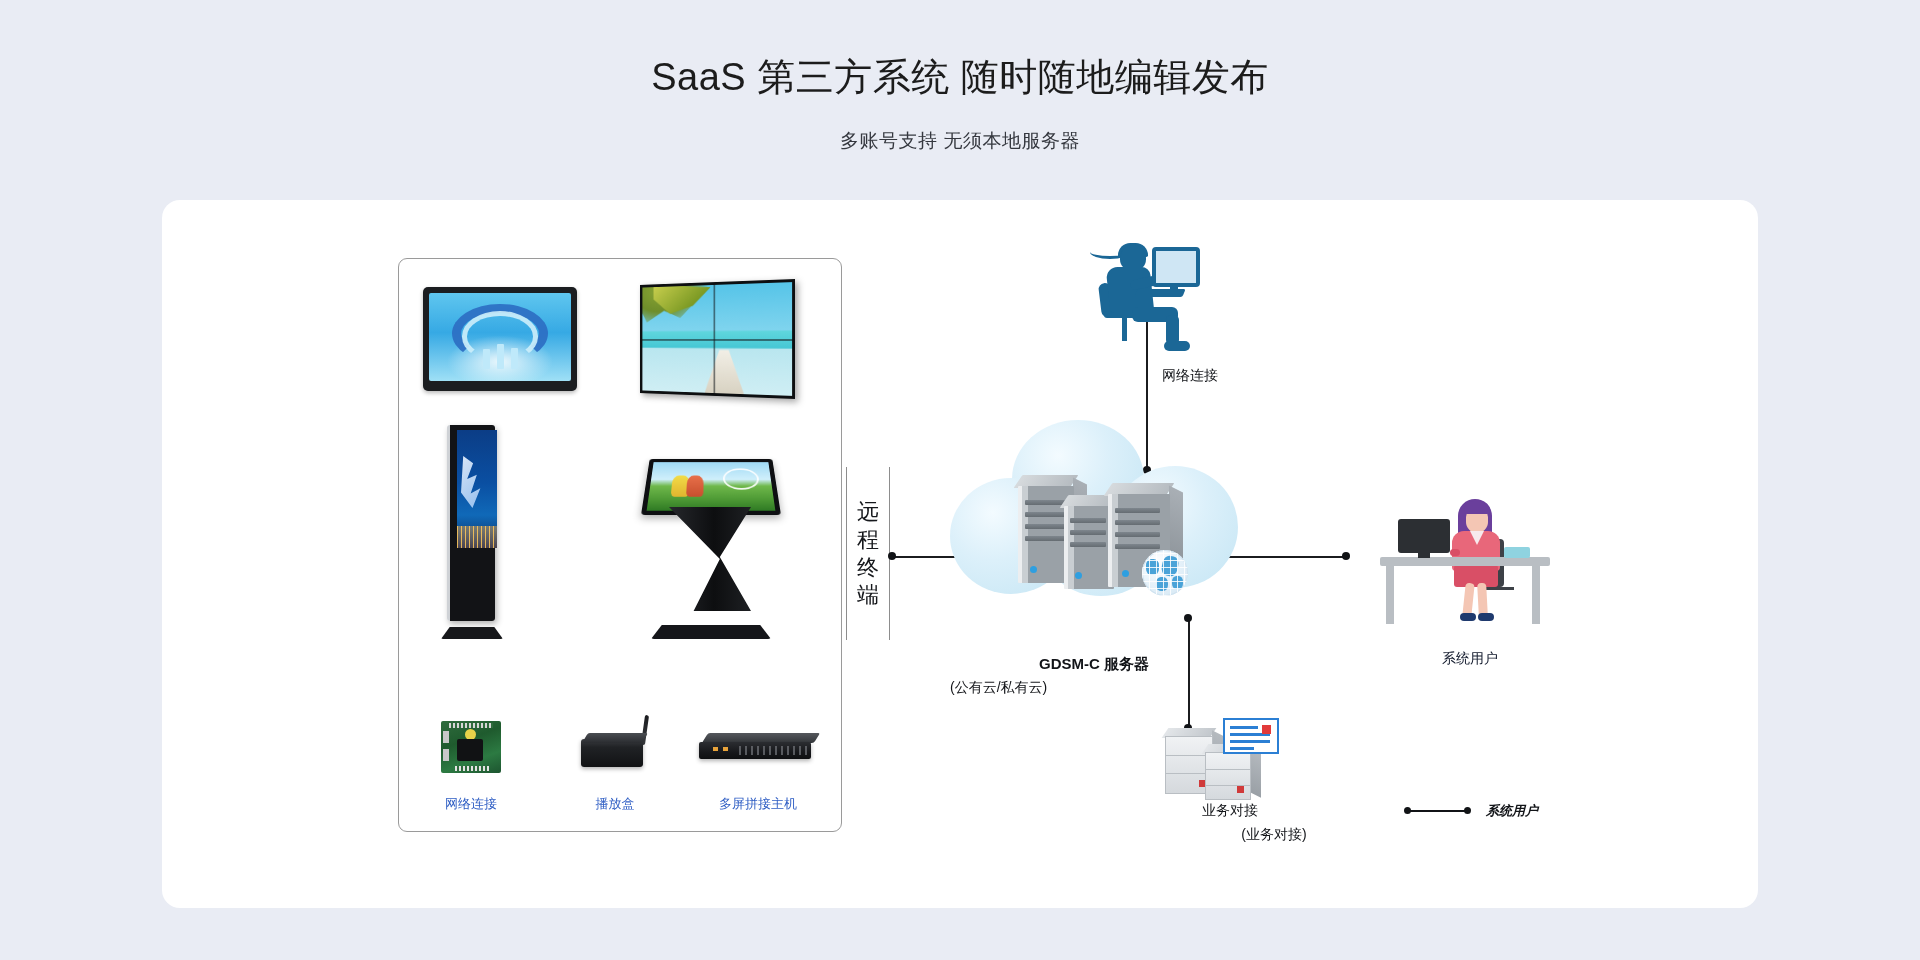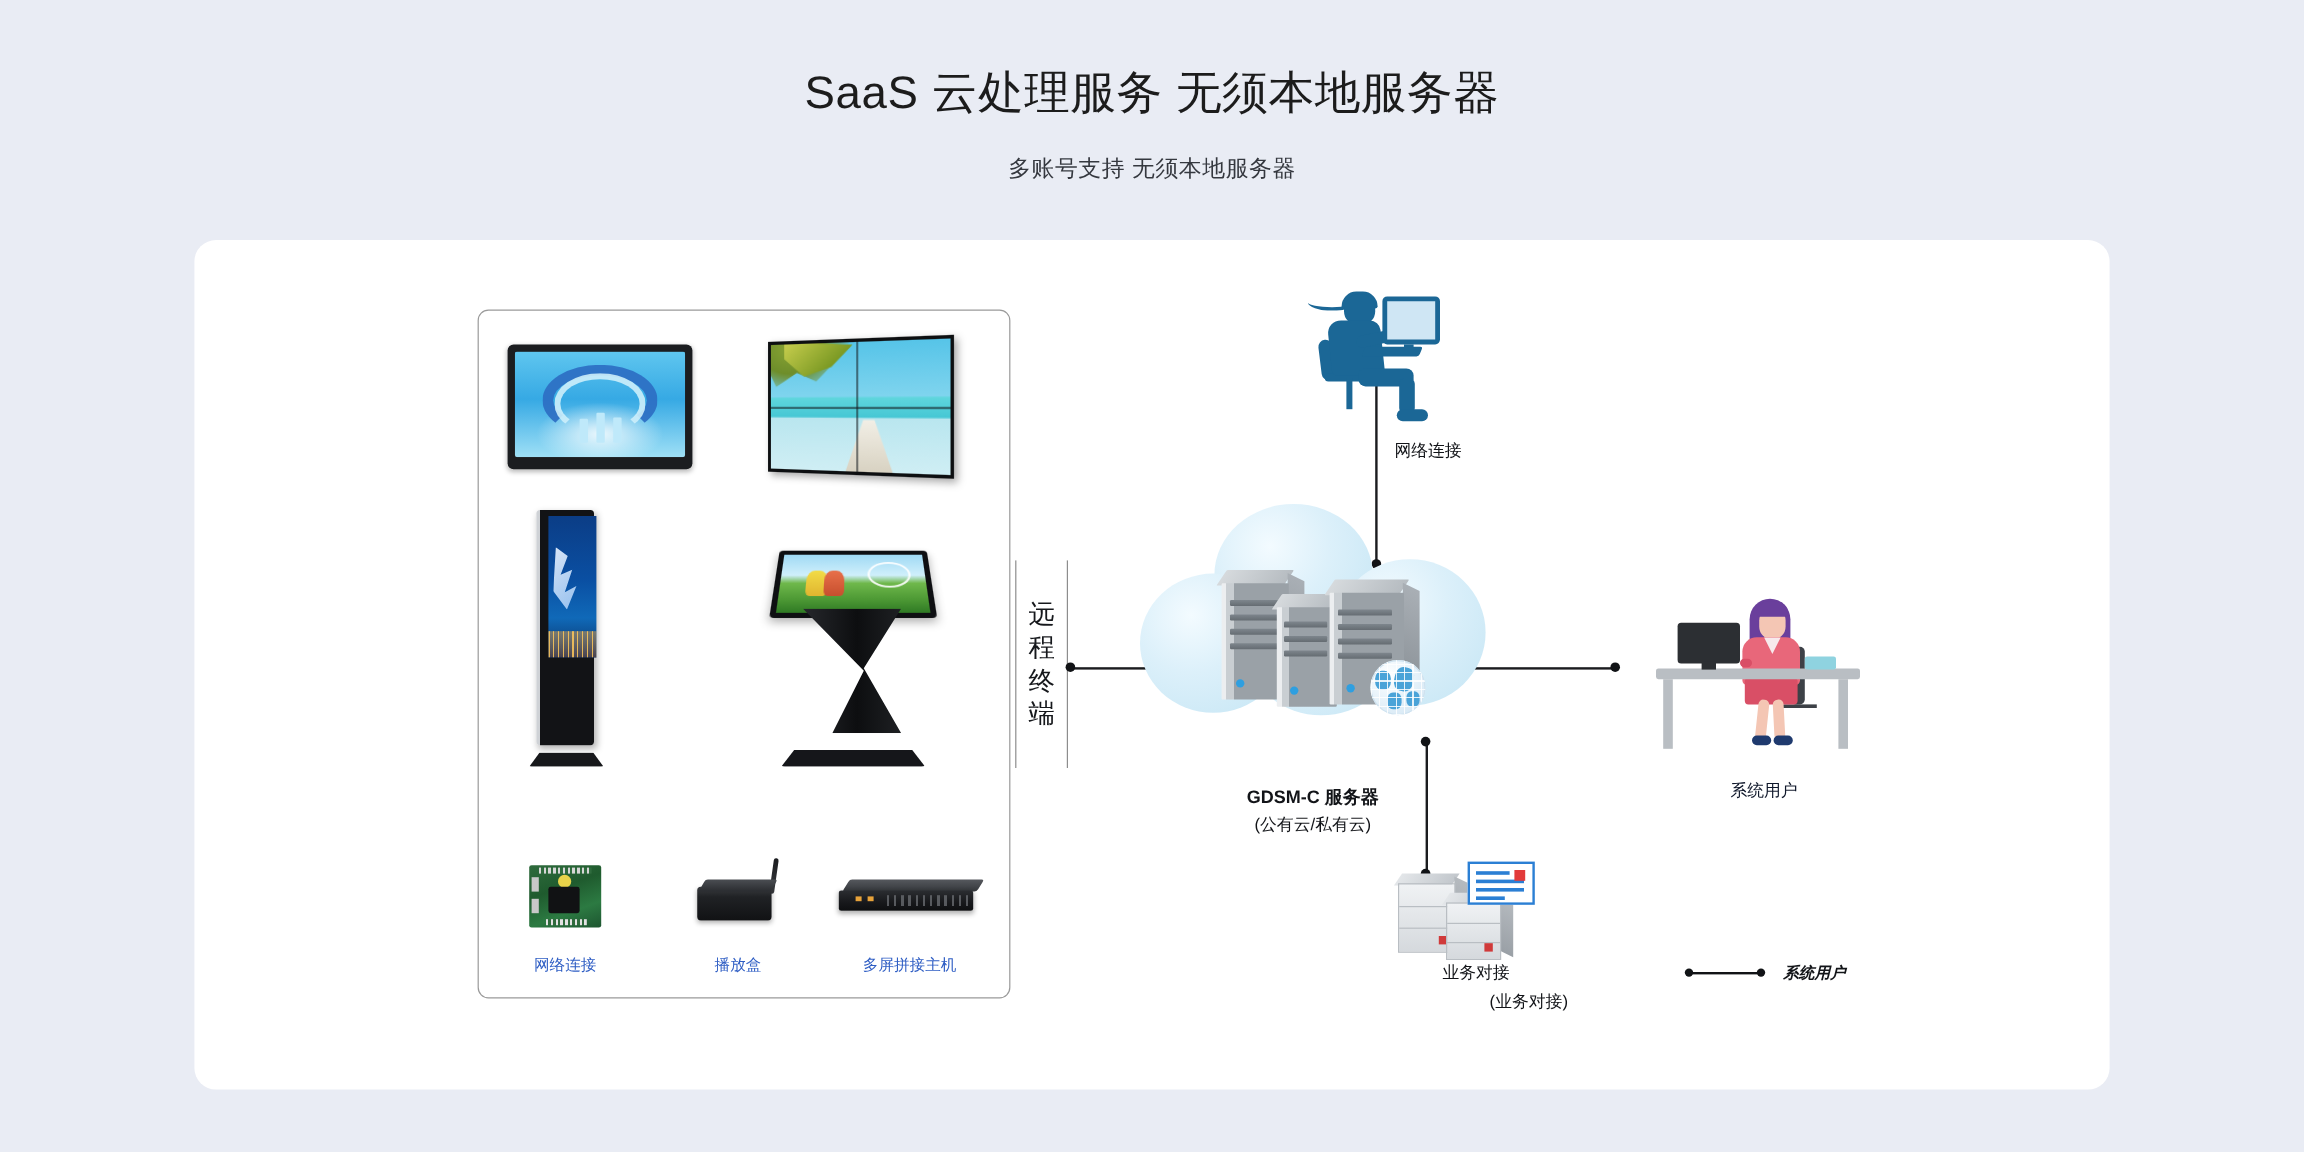--- a/index.html
+++ b/index.html
@@ -295,21 +295,21 @@
       repeating-linear-gradient(90deg, rgba(255,255,255,.85) 0 1px, rgba(0,0,0,0) 1px 7px),
       repeating-linear-gradient(0deg,  rgba(255,255,255,.85) 0 1px, rgba(0,0,0,0) 1px 7px);
   }
 
   .cloud-cap {
     position:absolute; left: 950px; top: 655px; width: 288px;
     text-align:center; font-size: 15px; font-weight: 700; color:#121418;
   }
   .cloud-cap2 {
     position:absolute; left: 950px; top: 679px; width: 288px;
-    text-align:center; font-size: 14px; font-weight: 400; color:#121418;
+    text-align:left; font-size: 14px; font-weight: 400; color:#121418;
   }
 
   
   .admin { position:absolute; left: 1090px; top: 245px; width: 120px; height: 115px; }
   .admin .ad { position:absolute; background:#1b6796; }
   .admin .head { left: 30px; top: 0; width: 26px; height: 26px; border-radius: 50% 50% 45% 45%; }
   .admin .hair { left: 28px; top: -2px; width: 30px; height: 14px; border-radius: 14px 14px 2px 2px; }
   .admin .torso { left: 18px; top: 22px; width: 44px; height: 46px; border-radius: 12px 8px 4px 4px; transform: skewX(6deg);}
   .admin .arm { left: 40px; top: 32px; width: 36px; height: 10px; border-radius: 6px; transform: rotate(-12deg);}
   .admin .thigh { left: 42px; top: 62px; width: 46px; height: 15px; border-radius: 6px; }
@@ -421,21 +421,21 @@
   .legend .lbl {
     position:absolute; left: 86px; top: 2px;
     font-size: 13px; font-weight: 700; font-style: italic; color:#121418; white-space: nowrap;
   }
 </style>
 </head>
 <body>
 
 <div id="page">
 
-  <div class="hdr-title">SaaS 云处理服务 无须本地服务器</div>
+  <div class="hdr-title">SaaS 第三方系统 随时随地编辑发布</div>
   <div class="hdr-sub">多账号支持 无须本地服务器</div>
 
   <div class="card">
 
     <div class="dev-panel">
 
       <div class="dev tv1">
         <div class="bezel"></div>
         <div class="screen">
           <div class="arcw"></div>

